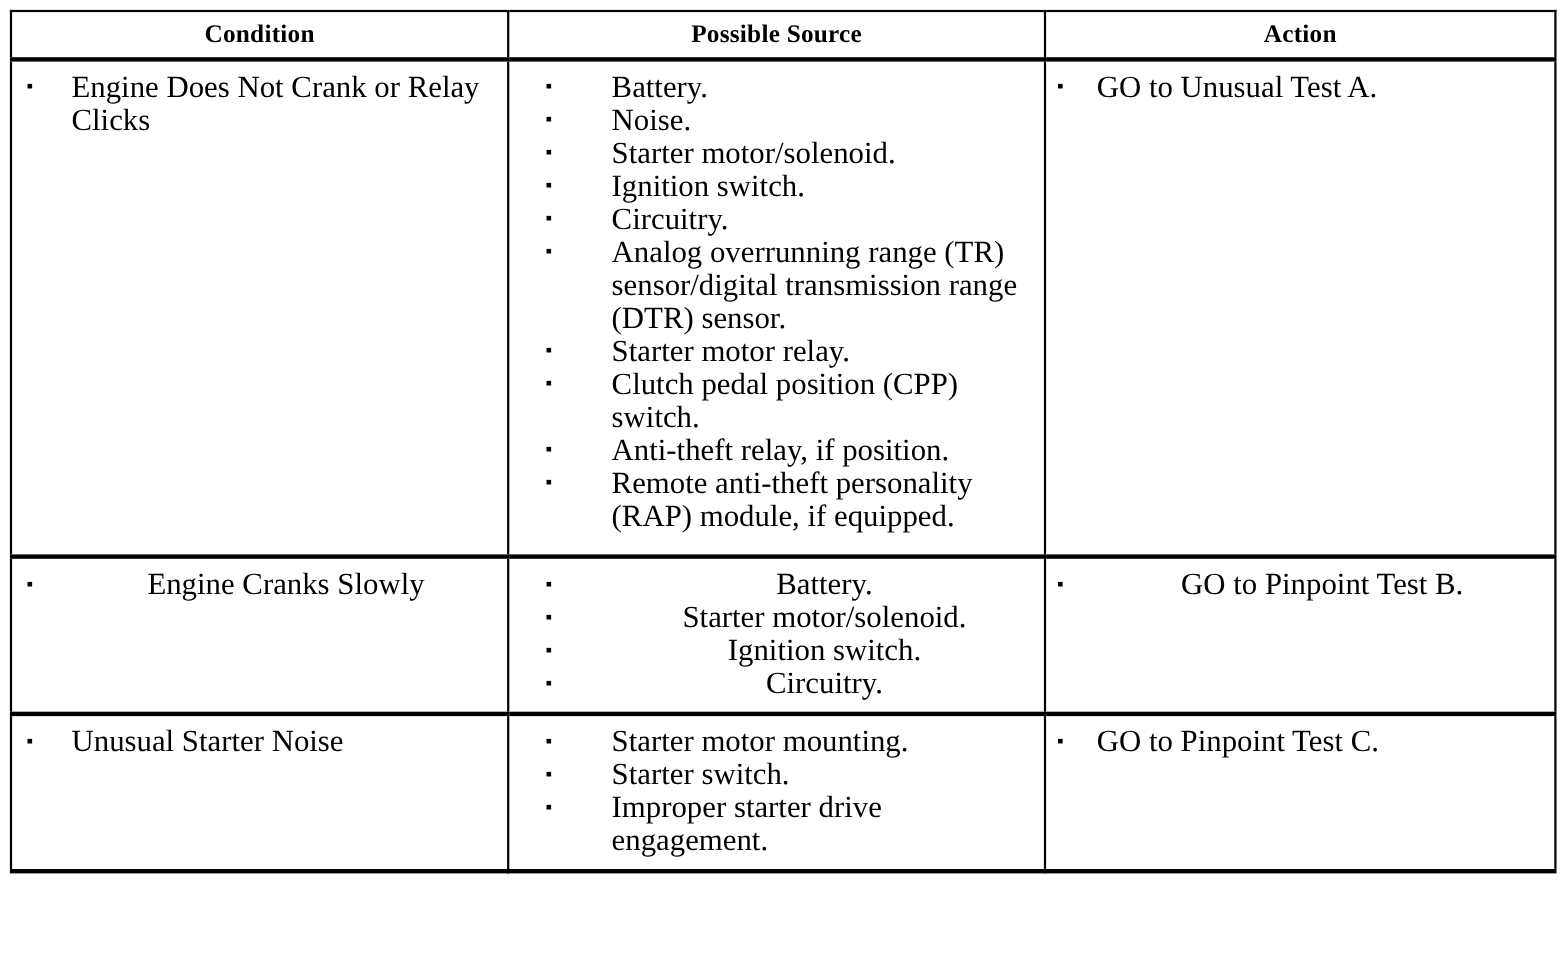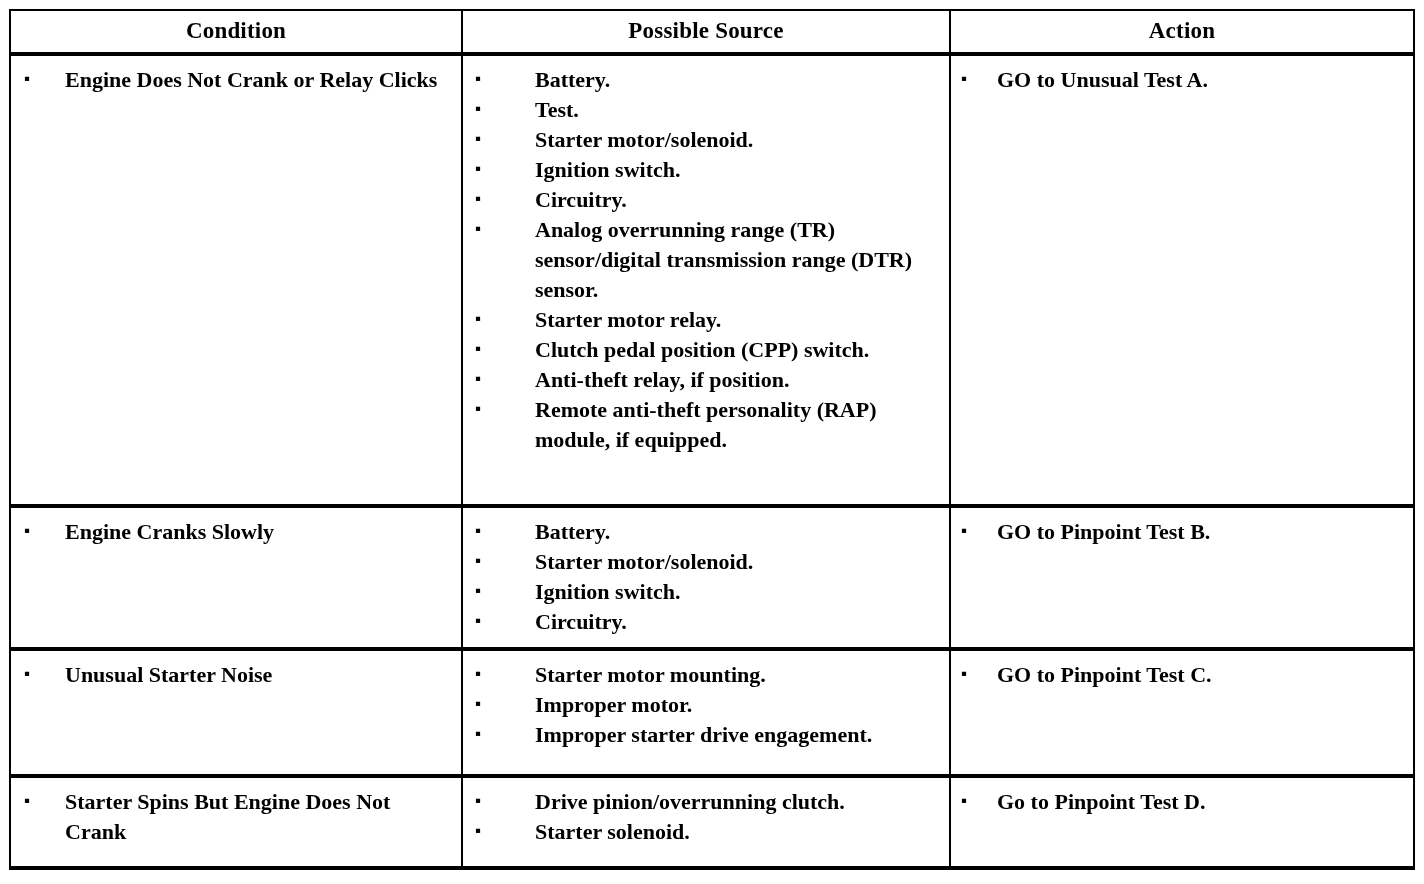--- a/index.html
+++ b/index.html
@@ -74,49 +74,48 @@
   }
 
   
   ul.bullet-list {
     list-style: none;
     margin: 0;
     padding: 9px 6px 10px 0;
   }
   ul.bullet-list > li {
     position: relative;
-    font-size: 22px;
+    font-size: 28px;
     line-height: 30px;
     margin: 0 0 0 0;
     padding-left: 56px;
     text-indent: 0;
-    font-weight: bold;
   }
   ul.bullet-list > li::before {
     content: "\25AA";
     position: absolute;
     left: 14px;
     top: -1px;
     font-size: 17px;
     line-height: 30px;
   }
 
   
   td.cell-condition ul.bullet-list > li { padding-left: 54px; }
   td.cell-condition ul.bullet-list > li::before { left: 13px; }
 
-  td.cell-source ul.bullet-list > li { padding-left: 72px; }
+  td.cell-source ul.bullet-list > li { padding-left: 72px; margin-left: 21px; }
   td.cell-source ul.bullet-list > li::before { left: 12px; }
 
   td.cell-action ul.bullet-list > li { padding-left: 46px; }
   td.cell-action ul.bullet-list > li::before { left: 10px; }
 
   
   tr.row-0 td { height: 448px; }
-  tr.row-1 td { height: 127px; }
+  tr.row-1 td { height: 127px; text-align: center; }
   tr.row-2 td { height: 123px; }
   tr.row-3 td { height: 88px;  }
 </style>
 </head>
 <body>
 
 <div class="scan-page">
 
   <table class="diag-table">
     <colgroup>
@@ -137,21 +136,21 @@
 
       <tr class="row-0">
         <td class="cell-condition cell-divider-right">
           <ul class="bullet-list">
             <li>Engine Does Not Crank or Relay Clicks</li>
           </ul>
         </td>
         <td class="cell-source cell-divider-right">
           <ul class="bullet-list">
             <li>Battery.</li>
-            <li>Test.</li>
+            <li>Noise.</li>
             <li>Starter motor/solenoid.</li>
             <li>Ignition switch.</li>
             <li>Circuitry.</li>
             <li>Analog overrunning range (TR) sensor/digital transmission range (DTR) sensor.</li>
             <li>Starter motor relay.</li>
             <li>Clutch pedal position (CPP) switch.</li>
             <li>Anti-theft relay, if position.</li>
             <li>Remote anti-theft personality (RAP) module, if equipped.</li>
           </ul>
         </td>
@@ -185,46 +184,28 @@
 
       <tr class="row-2">
         <td class="cell-condition cell-divider-right">
           <ul class="bullet-list">
             <li>Unusual Starter Noise</li>
           </ul>
         </td>
         <td class="cell-source cell-divider-right">
           <ul class="bullet-list">
             <li>Starter motor mounting.</li>
-            <li>Improper motor.</li>
+            <li>Starter switch.</li>
             <li>Improper starter drive engagement.</li>
           </ul>
         </td>
         <td class="cell-action">
           <ul class="bullet-list">
             <li>GO to Pinpoint Test C.</li>
           </ul>
         </td>
       </tr>
 
-      <tr class="row-3">
-        <td class="cell-condition cell-divider-right">
-          <ul class="bullet-list">
-            <li>Starter Spins But Engine Does Not Crank</li>
-          </ul>
-        </td>
-        <td class="cell-source cell-divider-right">
-          <ul class="bullet-list">
-            <li>Drive pinion/overrunning clutch.</li>
-            <li>Starter solenoid.</li>
-          </ul>
-        </td>
-        <td class="cell-action">
-          <ul class="bullet-list">
-            <li>Go to Pinpoint Test D.</li>
-          </ul>
-        </td>
-      </tr>
 
     </tbody>
   </table>
 
 </div>
 
 </body></html>

